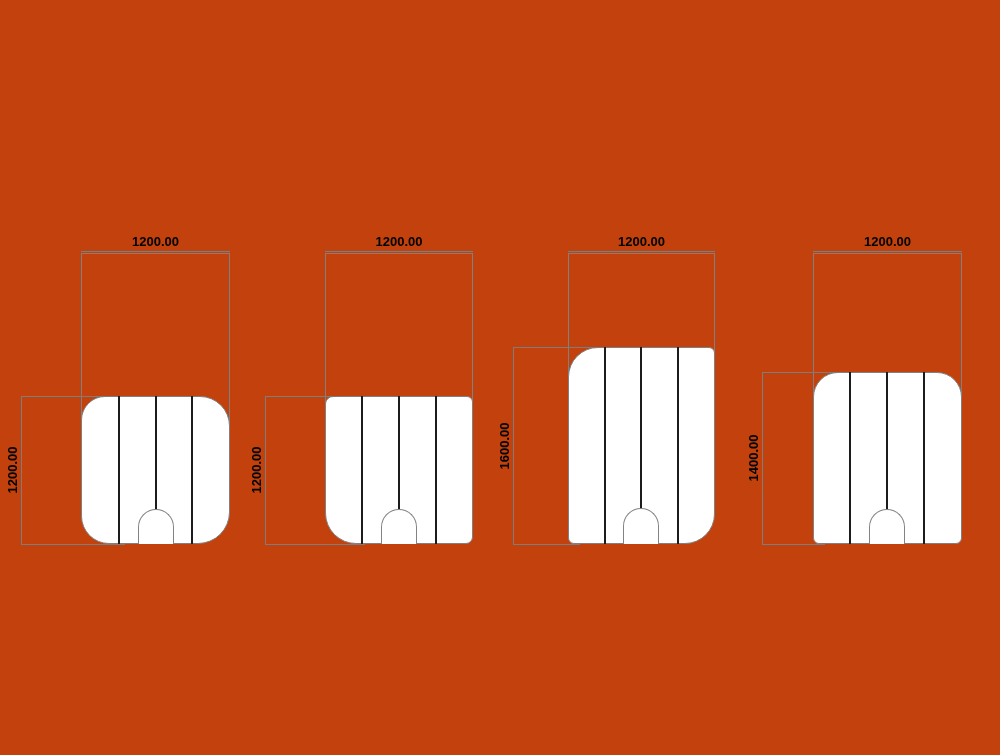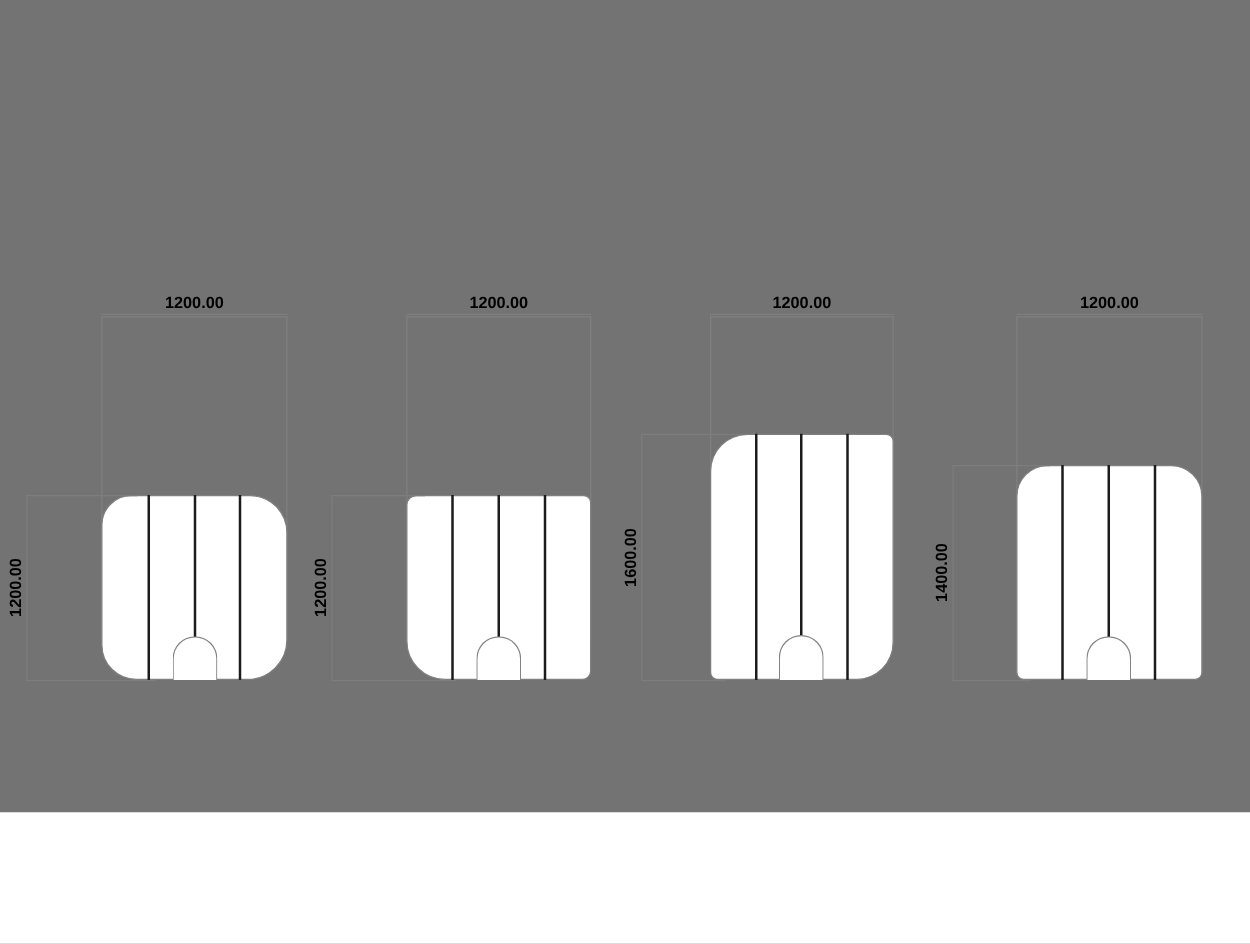--- a/index.html
+++ b/index.html
@@ -1,17 +1,17 @@
 <!DOCTYPE html>
 <html><head>
 <meta charset="utf-8">
 <style>
   html,body { margin:0; padding:0; background:#ffffff; }
   #canvas {
-    position:relative; width:1000px; height:650px; background:#737373;
+    position:relative; width:1000px; height:755px; background:#c2410c;
     overflow:hidden; font-family:"Liberation Sans", sans-serif;text-decoration:underline;
   }
   .abs { position:absolute; box-sizing:border-box; }
   .back {
     border:1px solid #808080; border-bottom:none; background:transparent;
   }
   .seat {
     border:1px solid #808080; background:#ffffff;
   }
   .seam { background:#1c1c1c; width:2px; }

